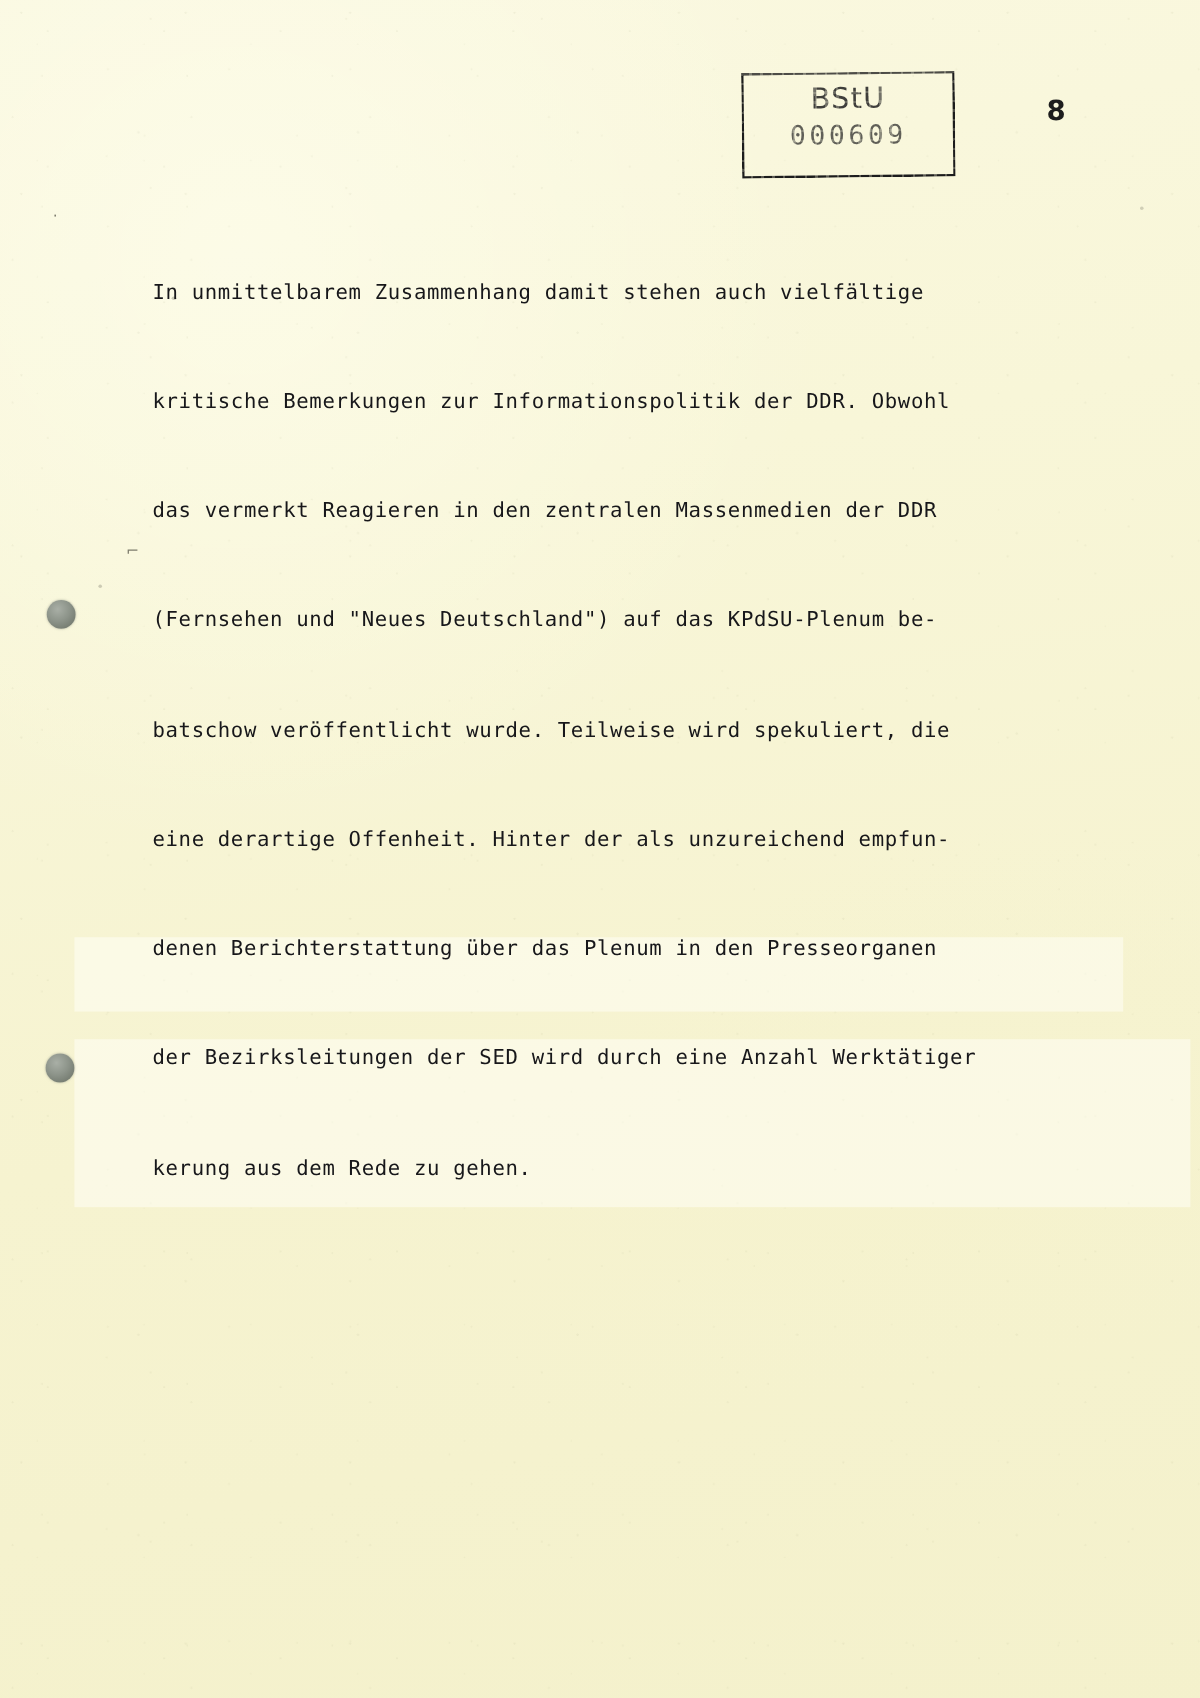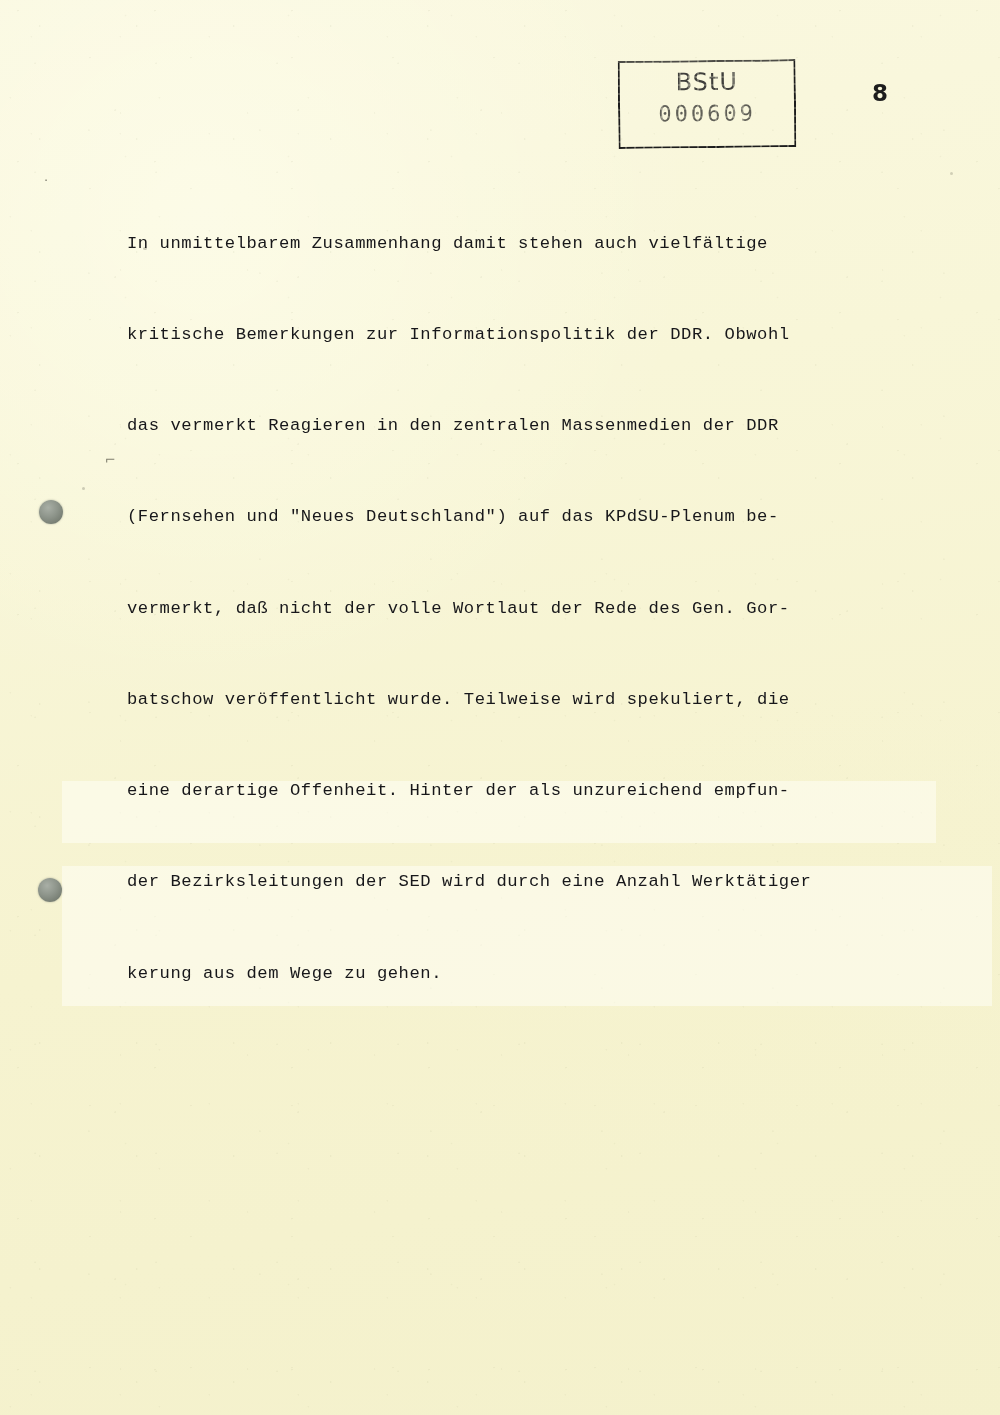--- a/index.html
+++ b/index.html
@@ -125,21 +125,21 @@
   }
   .para {
     margin: 0;
     color: #17171a;
     font-size: 17.2px;
     line-height: 30.4px;
     letter-spacing: 0.55px;
     white-space: pre;
   }
 
-  .line { display: block; white-space: pre; font-family: Liberation Mono, monospace; }
+  .line { display: block; white-space: pre; }
 
   
   .speck {
     position: absolute;
     background: rgba(70,68,55,0.55);
     border-radius: 50%;
     pointer-events: none;
   }
   .tick {
     position: absolute;
@@ -175,21 +175,21 @@
 
   <div id="page-number">8</div>
 
   <div id="text-body">
 
     <p class="para">
       <span class="line">In unmittelbarem Zusammenhang damit stehen auch vielfältige</span>
       <span class="line">kritische Bemerkungen zur Informationspolitik der DDR. Obwohl</span>
       <span class="line">das vermerkt Reagieren in den zentralen Massenmedien der DDR</span>
       <span class="line">(Fernsehen und "Neues Deutschland") auf das KPdSU-Plenum be-</span>
-      <span class="line">vermerkt, daß nicht der volle Wortlaut der Rede des Gen. Gor-</span>
       <span class="line">batschow veröffentlicht wurde. Teilweise wird spekuliert, die</span>
       <span class="line">eine derartige Offenheit. Hinter der als unzureichend empfun-</span>
+      <span class="line">denen Berichterstattung über das Plenum in den Presseorganen</span>
       <span class="line">der Bezirksleitungen der SED wird durch eine Anzahl Werktätiger</span>
-      <span class="line">kerung aus dem Wege zu gehen.</span>
+      <span class="line">kerung aus dem Rede zu gehen.</span>
     </p>
 
   </div>
 </div>
 
 </body></html>

